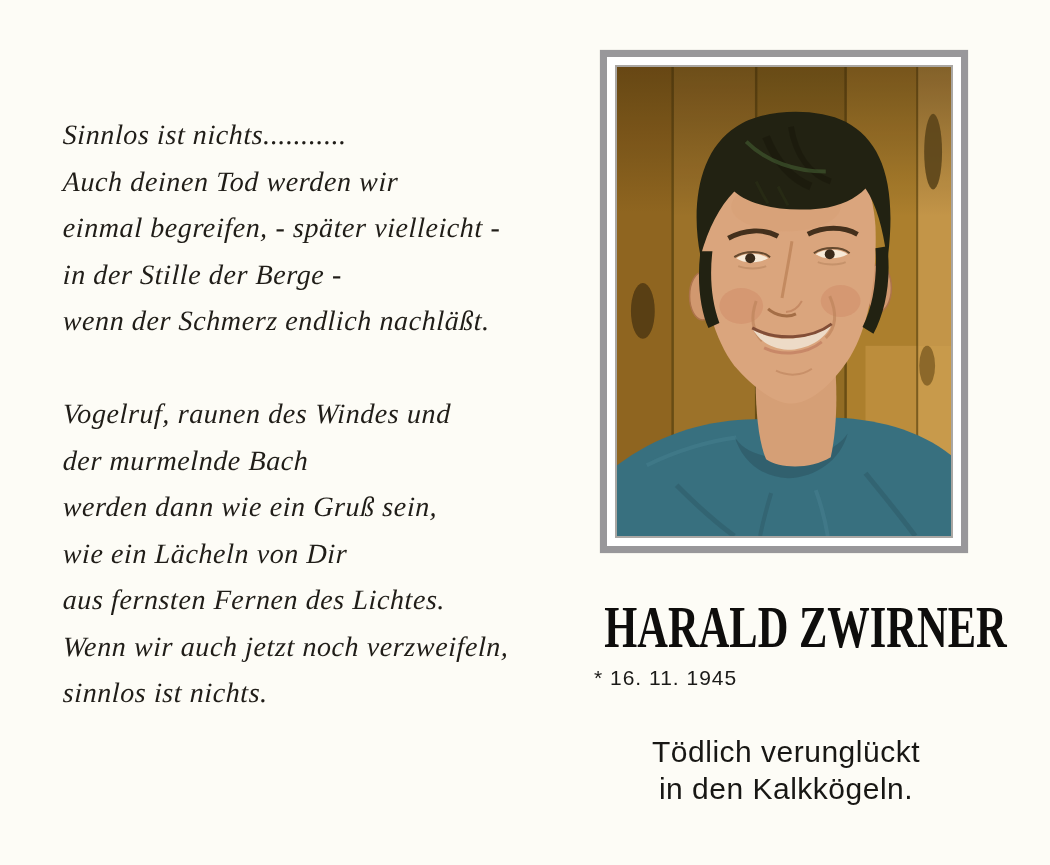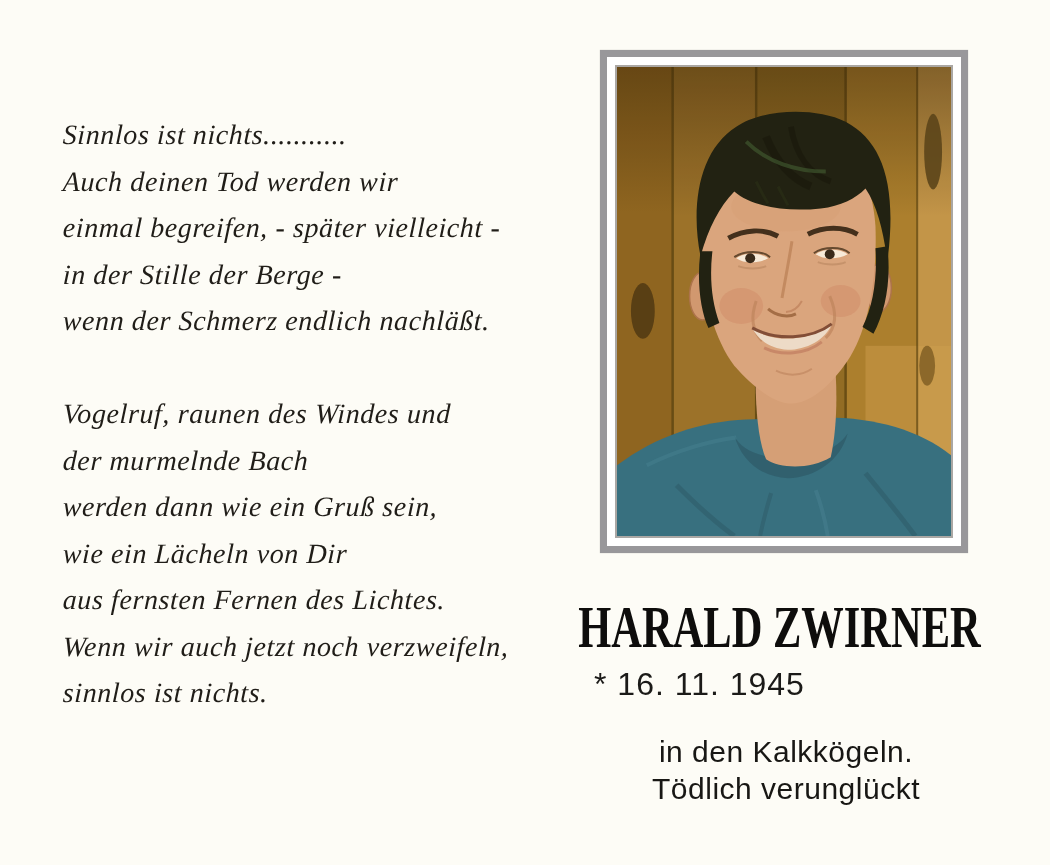--- a/index.html
+++ b/index.html
@@ -50,21 +50,21 @@
     width: 100%;
     height: 100%;
     box-sizing: border-box;
     border: 2px solid #aaa7a4;
   }
   .photo-inner svg { display:block; width:100%; height:100%; }
 
   
   .name-wrap {
     position: absolute;
-    left: 500px;
+    left: 526px;
     top: 593px;
     width: 500px;
     text-align: center;
     white-space: nowrap;
     text-decoration: underline;
   }
   .name {
     display: inline-block;
     font-family: "Liberation Serif", "DejaVu Serif", serif;
     font-weight: bold;
@@ -76,21 +76,21 @@
   }
 
   
   .dates {
     position: absolute;
     left: 594px;
     top: 666px;
     width: 374px;
     display: flex;
     justify-content: space-between;
-    font-size: 32px;
+    font-size: 21px;
     color: #1b1a18;
     letter-spacing: 1px;
   }
 
   
   .cause {
     position: absolute;
     left: 556px;
     top: 733px;
     width: 460px;
@@ -208,17 +208,17 @@
 
   <div class="name-wrap">
     <span class="name">HARALD ZWIRNER</span>
   </div>
 
   <div class="dates">
     <span>* 16. 11. 1945</span>
   </div>
 
   <div class="cause">
+    <div>Tödlich verunglückt</div>
     <div>in den Kalkkögeln.</div>
-    <div>Tödlich verunglückt</div>
   </div>
 
 </div>
 
 </body></html>

